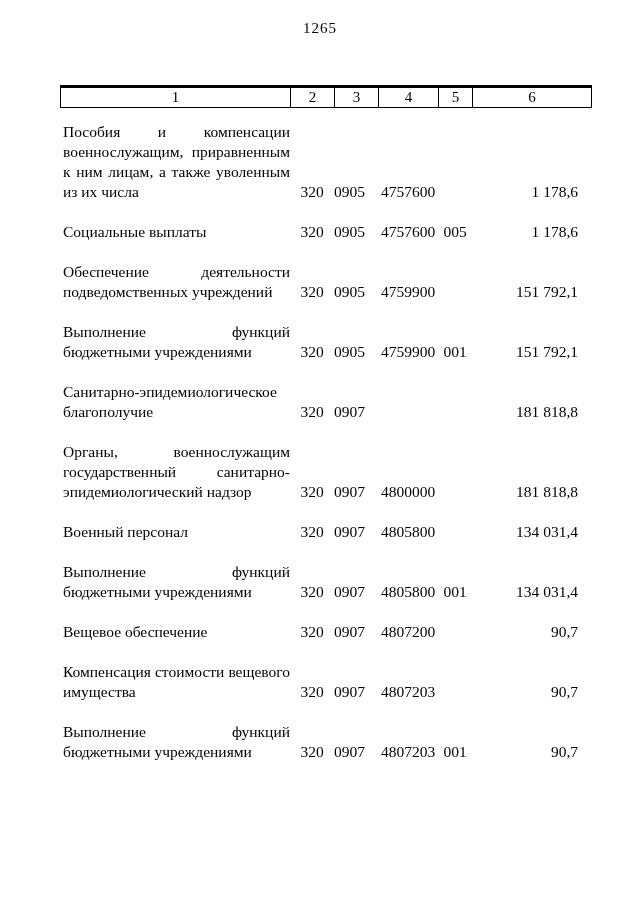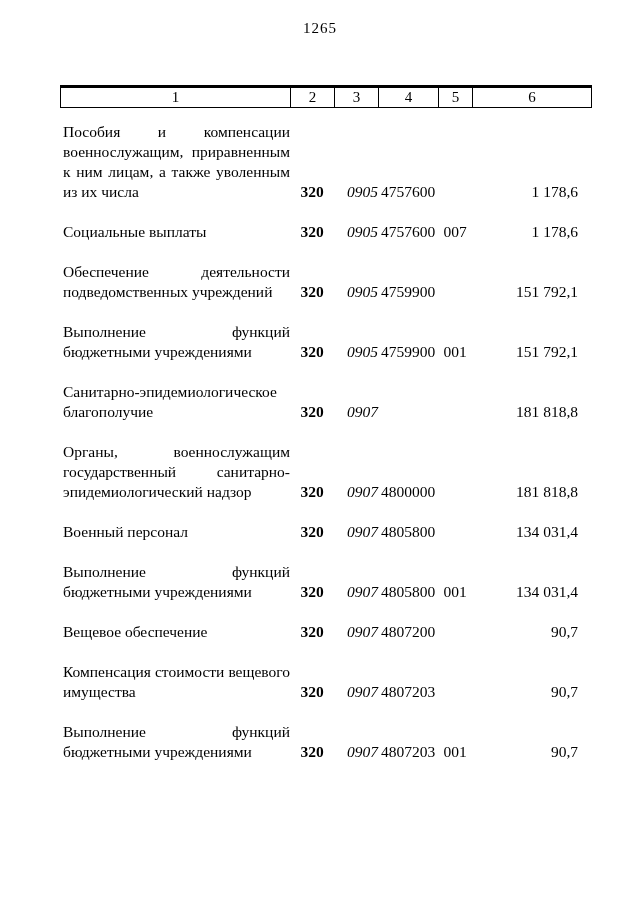--- a/index.html
+++ b/index.html
@@ -61,22 +61,22 @@
     font-size: 15.5px;
     line-height: 20px;
   }
   .cell { box-sizing: border-box; }
   .c1 {
     width: 230px;
     text-align: justify;
     text-align-last: left;
     padding-left: 3px;
   }
-  .c2 { width: 44px; text-align: center; font-weight: bold; }
-  .c3 { width: 44px; text-align: right; font-style: italic; }
+  .c2 { width: 44px; text-align: center; }
+  .c3 { width: 44px; text-align: left; }
   .c4 { width: 60px; text-align: center; }
   .c5 { width: 34px; text-align: center; }
   .c6 { width: 120px; text-align: right; padding-right: 14px; white-space: nowrap; }
 </style>
 </head>
 <body>
 
 <div class="page-number">1265</div>
 
 <div class="header-table">
@@ -96,21 +96,21 @@
     <div class="cell c4">4757600</div>
     <div class="cell c5"></div>
     <div class="cell c6">1 178,6</div>
   </div>
 
   <div class="row">
     <div class="cell c1">Социальные выплаты</div>
     <div class="cell c2">320</div>
     <div class="cell c3">0905</div>
     <div class="cell c4">4757600</div>
-    <div class="cell c5">007</div>
+    <div class="cell c5">005</div>
     <div class="cell c6">1 178,6</div>
   </div>
 
   <div class="row">
     <div class="cell c1">Обеспечение деятельности подведомственных учреждений</div>
     <div class="cell c2">320</div>
     <div class="cell c3">0905</div>
     <div class="cell c4">4759900</div>
     <div class="cell c5"></div>
     <div class="cell c6">151 792,1</div>

